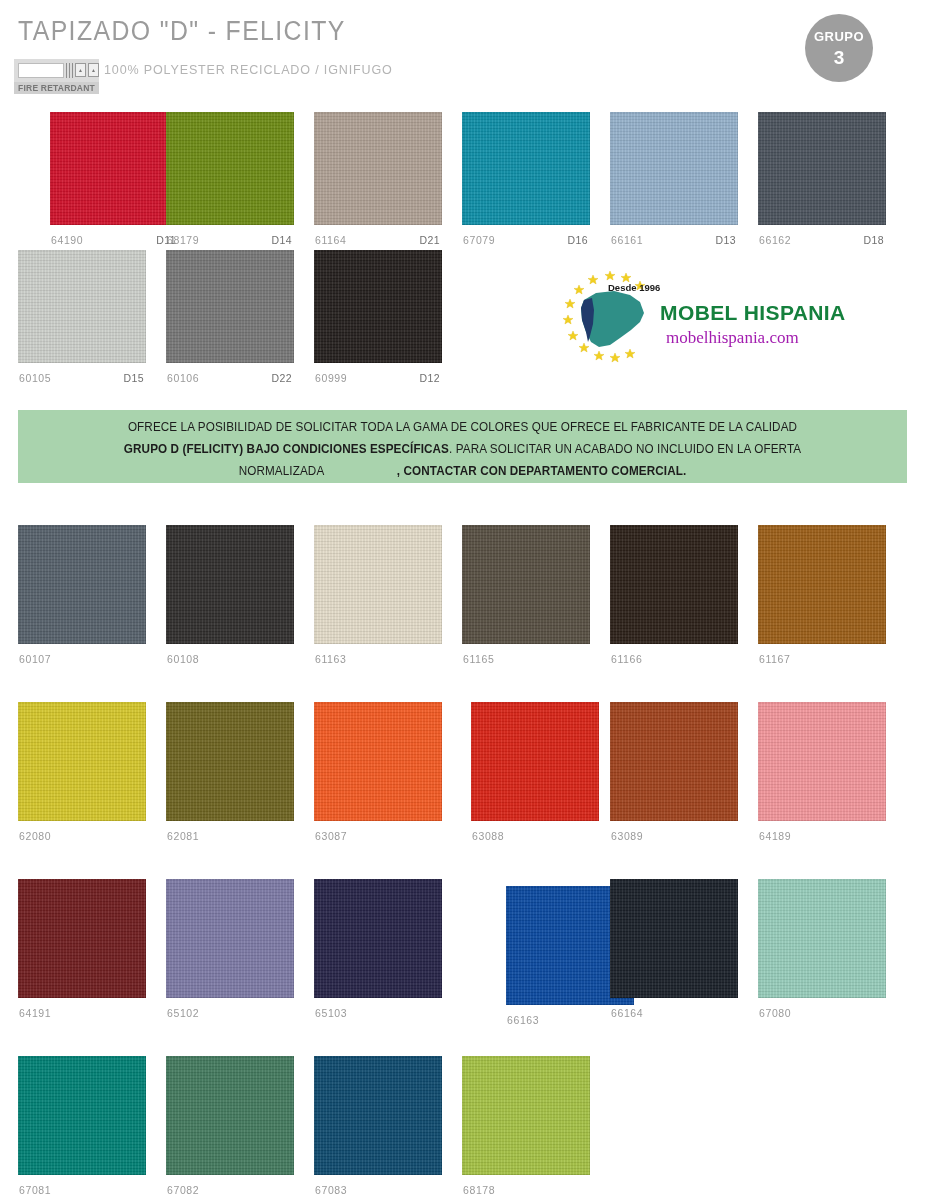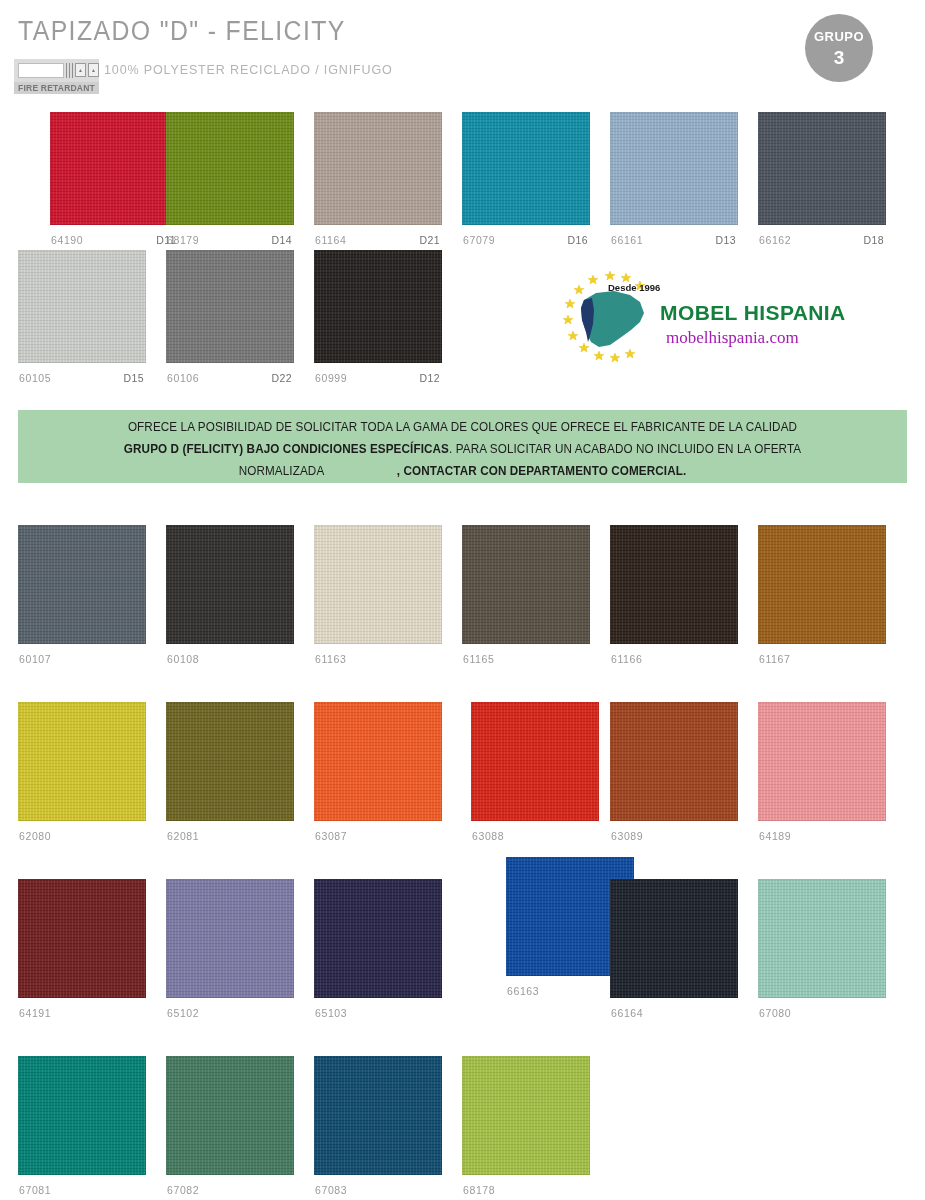--- a/index.html
+++ b/index.html
@@ -342,21 +342,21 @@
       <div class="labels">
         <span class="code">65102</span>
       </div>
     </div>
     <div class="cell" style="left: 314px; top: 354px;">
       <div class="sw sq" style="height: 119px; background: repeating-linear-gradient(90deg, rgba(255, 255, 255, 0.07) 0px, rgba(255, 255, 255, 0.07) 1px, rgba(0, 0, 0, 0.05) 1px, rgba(0, 0, 0, 0.05) 3px, rgba(255, 255, 255, 0.05) 3px, rgba(255, 255, 255, 0.05) 4px, rgba(0, 0, 0, 0.04) 4px, rgba(0, 0, 0, 0.04) 6px), repeating-linear-gradient(0deg, rgba(0, 0, 0, 0.07) 0px, rgba(0, 0, 0, 0.07) 1px, rgba(255, 255, 255, 0.06) 1px, rgba(255, 255, 255, 0.06) 3px, rgba(0, 0, 0, 0.05) 3px, rgba(0, 0, 0, 0.05) 4px, rgba(255, 255, 255, 0.04) 4px, rgba(255, 255, 255, 0.04) 6px), rgb(38, 35, 71);"></div>
       <div class="labels">
         <span class="code">65103</span>
       </div>
     </div>
-    <div class="cell" style="left: 462px; top: 332px; padding-left: 44px;">
+    <div class="cell" style="left: 462px; top: 361px; padding-left: 44px;">
       <div class="sw sq" style="height: 119px; background: repeating-linear-gradient(90deg, rgba(255, 255, 255, 0.07) 0px, rgba(255, 255, 255, 0.07) 1px, rgba(0, 0, 0, 0.05) 1px, rgba(0, 0, 0, 0.05) 3px, rgba(255, 255, 255, 0.05) 3px, rgba(255, 255, 255, 0.05) 4px, rgba(0, 0, 0, 0.04) 4px, rgba(0, 0, 0, 0.04) 6px), repeating-linear-gradient(0deg, rgba(0, 0, 0, 0.07) 0px, rgba(0, 0, 0, 0.07) 1px, rgba(255, 255, 255, 0.06) 1px, rgba(255, 255, 255, 0.06) 3px, rgba(0, 0, 0, 0.05) 3px, rgba(0, 0, 0, 0.05) 4px, rgba(255, 255, 255, 0.04) 4px, rgba(255, 255, 255, 0.04) 6px), rgb(10, 73, 160);"></div>
       <div class="labels">
         <span class="code">66163</span>
       </div>
     </div>
     <div class="cell" style="left: 610px; top: 354px;">
       <div class="sw sq" style="height: 119px; background: repeating-linear-gradient(90deg, rgba(255, 255, 255, 0.07) 0px, rgba(255, 255, 255, 0.07) 1px, rgba(0, 0, 0, 0.05) 1px, rgba(0, 0, 0, 0.05) 3px, rgba(255, 255, 255, 0.05) 3px, rgba(255, 255, 255, 0.05) 4px, rgba(0, 0, 0, 0.04) 4px, rgba(0, 0, 0, 0.04) 6px), repeating-linear-gradient(0deg, rgba(0, 0, 0, 0.07) 0px, rgba(0, 0, 0, 0.07) 1px, rgba(255, 255, 255, 0.06) 1px, rgba(255, 255, 255, 0.06) 3px, rgba(0, 0, 0, 0.05) 3px, rgba(0, 0, 0, 0.05) 4px, rgba(255, 255, 255, 0.04) 4px, rgba(255, 255, 255, 0.04) 6px), rgb(26, 32, 41);"></div>
       <div class="labels">
         <span class="code">66164</span>
       </div>

